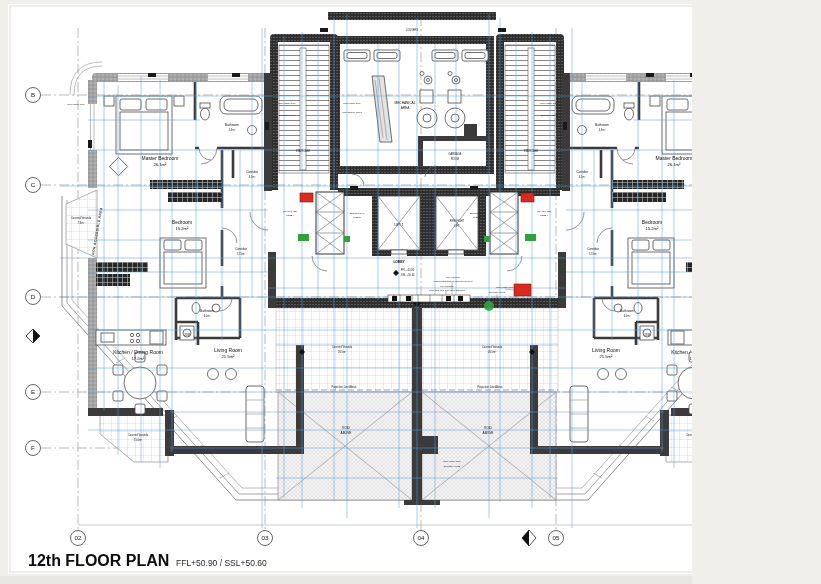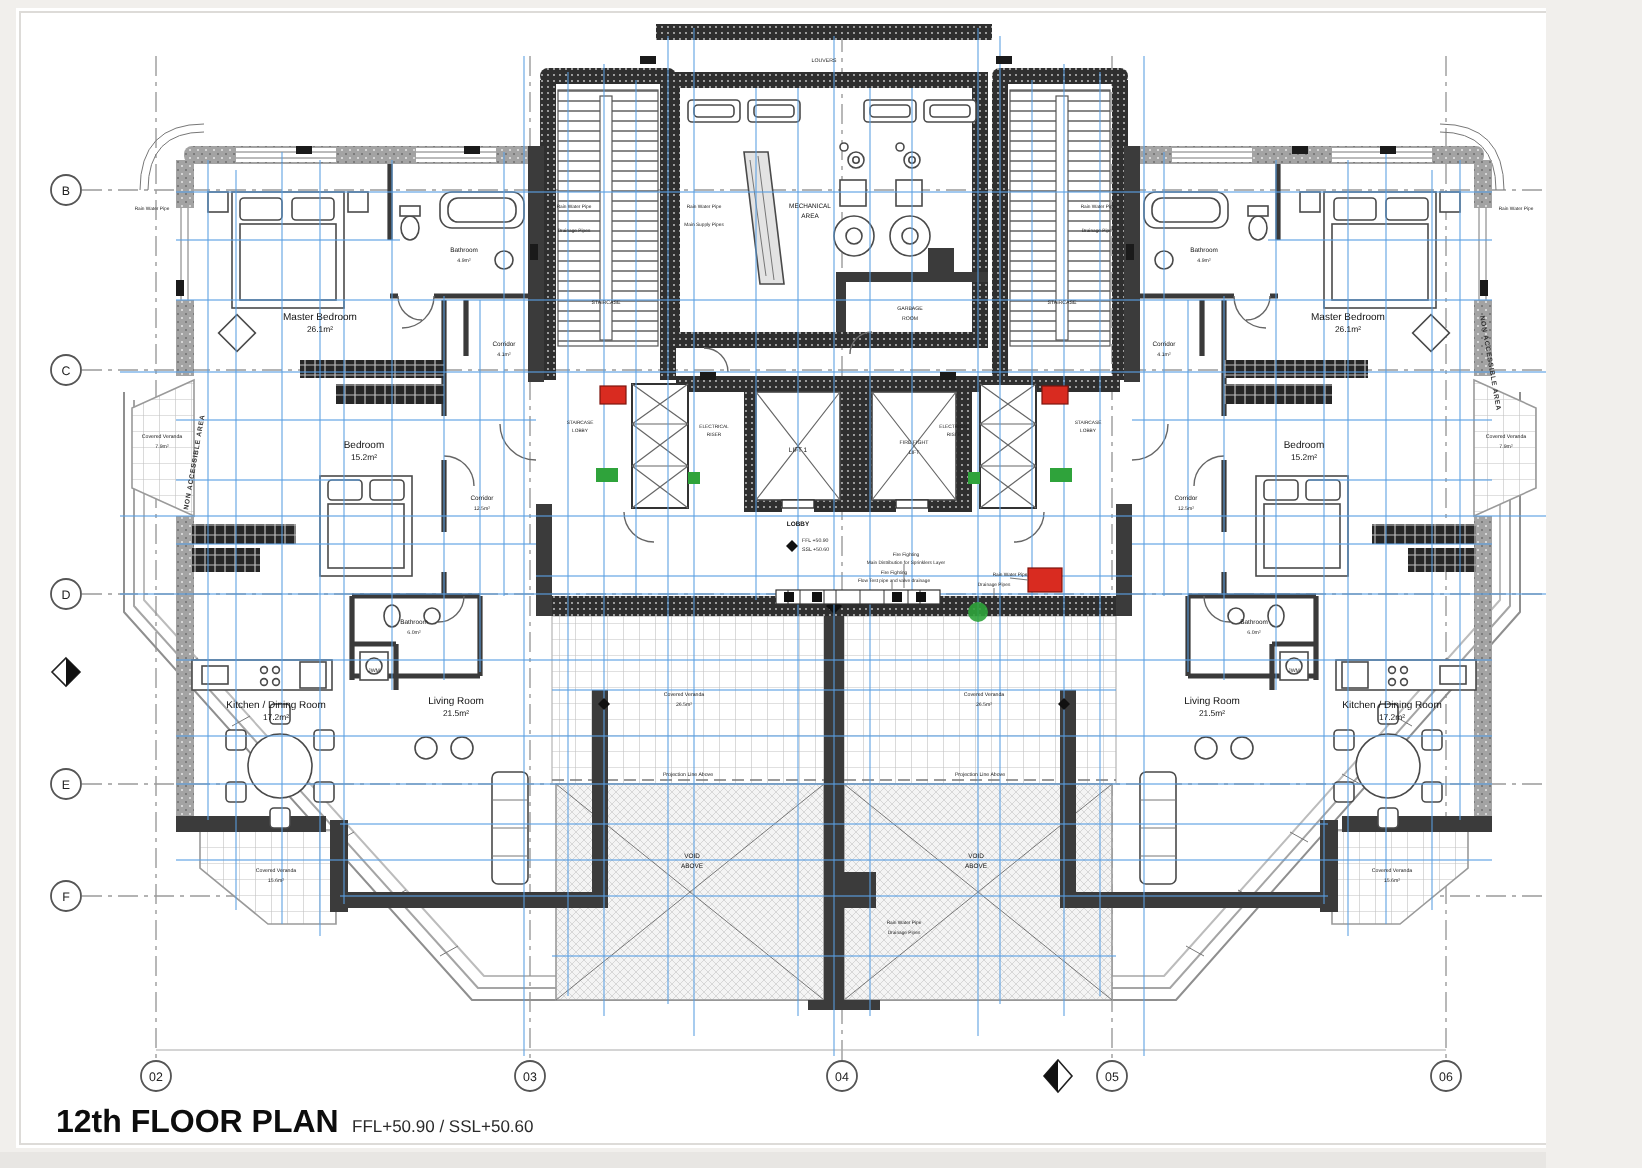--- a/index.html
+++ b/index.html
@@ -1,16 +1,16 @@
 <!DOCTYPE html>
 <html><head>
 <meta charset="utf-8">
 <style>
   html,body{margin:0;padding:0;background:#f1efec;}
-  .stage{width:773px;height:584px;position:relative;background:#0f766e;overflow:hidden;}
+  .stage{width:692px;height:584px;position:relative;background:#0f766e;overflow:hidden;}
   svg{display:block;}
   text{font-family:"Liberation Sans",sans-serif;fill:#1c1c1c;}
   .t-room{font-size:5px;text-anchor:middle;fill:#111;}
   .t-area{font-size:4.2px;text-anchor:middle;fill:#111;}
   .t-core{font-size:3.2px;text-anchor:middle;fill:#111;}
   .t-tiny{font-size:2.6px;text-anchor:middle;fill:#222;}
   .t-tiny-s{font-size:2.4px;text-anchor:middle;fill:#222;}
   .t-bubble{font-size:6.2px;text-anchor:middle;fill:#222;}
   .t-title{font-size:16px;font-weight:bold;fill:#0d0d0d;}
   .t-levels{font-size:8.5px;fill:#2a2a2a;}

